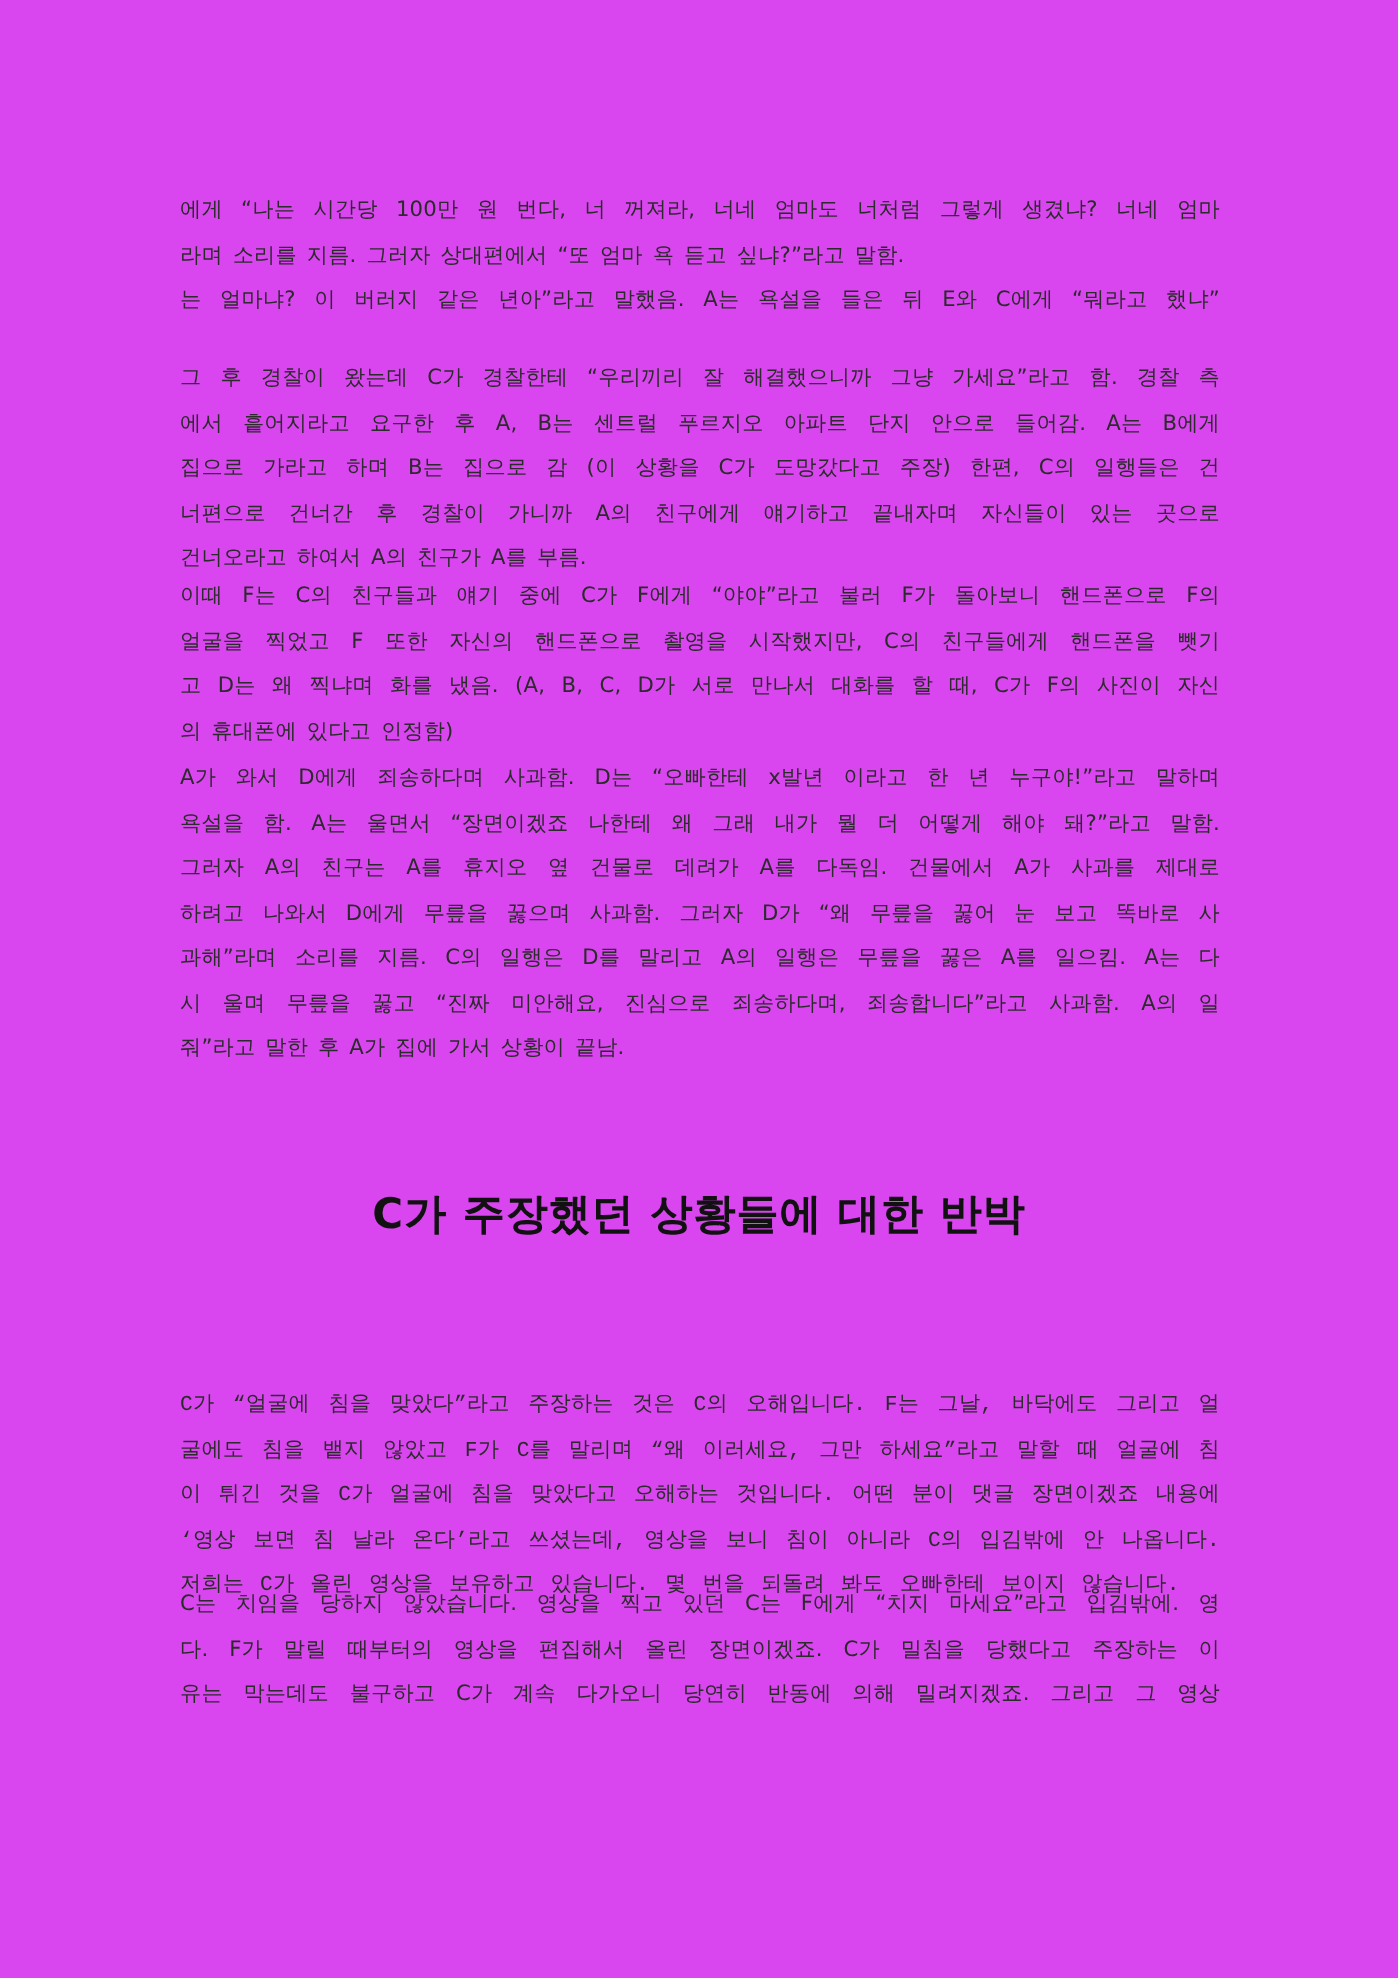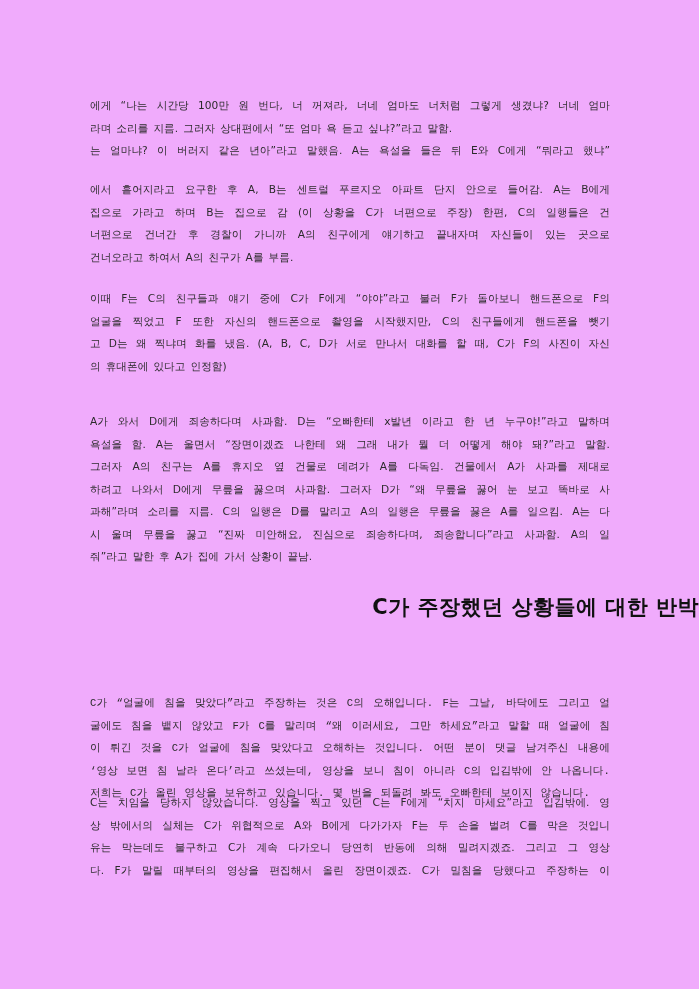--- a/index.html
+++ b/index.html
@@ -14,21 +14,21 @@
       position: relative;
       font-family: "DejaVu Sans", "Liberation Sans", sans-serif;
       color: #2a2a2a;
     }
     .page {
       position: absolute;
       left: 0;
       top: 0;
       width: 699px;
       height: 989px;
-      background: #f0abfc;
+      background: #d946ef;
     }
     .para {
       position: absolute;
       left: 90px;
       width: 520px;
       margin: 0;
       font-size: 10.6px;
       line-height: 22.5px;
       letter-spacing: 0.1px;
       word-spacing: 1.5px;
@@ -44,49 +44,50 @@
     }
     .para .line.last {
       text-align-last: left;
     }
     .heading {
       position: absolute;
       left: 0;
       width: 699px;
       top: 590px;
       margin: 0;
-      text-align: right;
+      text-align: center;
       font-family: "DejaVu Sans", "Liberation Sans", sans-serif;
       font-weight: bold;
       font-size: 21px;
       line-height: 34px;
       color: #111111;
       letter-spacing: 0.5px;
     }
     #p1 { top: 94px; }
     #p2 { top: 178px; }
     #p3 { top: 287px; }
-    #p4 { top: 378px; margin-top: 32px; }
+    #p4 { top: 378px; }
     #p5 { top: 692px; font-family: Liberation Mono, monospace; }
     #p6 { top: 791px; }
   </style>
 </head>
 <body>
 
 <div class="page">
 
   <p id="p1" class="para">
     <span class="line">에게 “나는 시간당 100만 원 번다, 너 꺼져라, 너네 엄마도 너처럼 그렇게 생겼냐? 너네 엄마</span>
     <span class="line last">라며 소리를 지름. 그러자 상대편에서 “또 엄마 욕 듣고 싶냐?”라고 말함.</span>
     <span class="line">는 얼마냐? 이 버러지 같은 년아”라고 말했음. A는 욕설을 들은 뒤 E와 C에게 “뭐라고 했냐”</span>
   </p>
 
   <p id="p2" class="para">
+    <span class="line">그 후 경찰이 왔는데 C가 경찰한테 “우리끼리 잘 해결했으니까 그냥 가세요”라고 함. 경찰 측</span>
     <span class="line">에서 흩어지라고 요구한 후 A, B는 센트럴 푸르지오 아파트 단지 안으로 들어감. A는 B에게</span>
-    <span class="line">집으로 가라고 하며 B는 집으로 감 (이 상황을 C가 너편으로 주장) 한편, C의 일행들은 건</span>
+    <span class="line">집으로 가라고 하며 B는 집으로 감 (이 상황을 C가 도망갔다고 주장) 한편, C의 일행들은 건</span>
     <span class="line">너편으로 건너간 후 경찰이 가니까 A의 친구에게 얘기하고 끝내자며 자신들이 있는 곳으로</span>
     <span class="line last">건너오라고 하여서 A의 친구가 A를 부름.</span>
   </p>
 
   <p id="p3" class="para">
     <span class="line">이때 F는 C의 친구들과 얘기 중에 C가 F에게 “야야”라고 불러 F가 돌아보니 핸드폰으로 F의</span>
     <span class="line">얼굴을 찍었고 F 또한 자신의 핸드폰으로 촬영을 시작했지만, C의 친구들에게 핸드폰을 뺏기</span>
     <span class="line">고 D는 왜 찍냐며 화를 냈음. (A, B, C, D가 서로 만나서 대화를 할 때, C가 F의 사진이 자신</span>
     <span class="line last">의 휴대폰에 있다고 인정함)</span>
   </p>
@@ -99,25 +100,24 @@
     <span class="line">과해”라며 소리를 지름. C의 일행은 D를 말리고 A의 일행은 무릎을 꿇은 A를 일으킴. A는 다</span>
     <span class="line">시 울며 무릎을 꿇고 “진짜 미안해요, 진심으로 죄송하다며, 죄송합니다”라고 사과함. A의 일</span>
     <span class="line last">줘”라고 말한 후 A가 집에 가서 상황이 끝남.</span>
   </p>
 
   <h2 class="heading">C가 주장했던 상황들에 대한 반박</h2>
 
   <p id="p5" class="para">
     <span class="line">C가 “얼굴에 침을 맞았다”라고 주장하는 것은 C의 오해입니다. F는 그날, 바닥에도 그리고 얼</span>
     <span class="line">굴에도 침을 뱉지 않았고 F가 C를 말리며 “왜 이러세요, 그만 하세요”라고 말할 때 얼굴에 침</span>
-    <span class="line">이 튀긴 것을 C가 얼굴에 침을 맞았다고 오해하는 것입니다. 어떤 분이 댓글 남겨주신 내용에</span>
+    <span class="line">이 튀긴 것을 C가 얼굴에 침을 맞았다고 오해하는 것입니다. 어떤 분이 댓글 장면이겠죠 내용에</span>
     <span class="line">‘영상 보면 침 날라 온다’라고 쓰셨는데, 영상을 보니 침이 아니라 C의 입김밖에 안 나옵니다.</span>
     <span class="line last">저희는 C가 올린 영상을 보유하고 있습니다. 몇 번을 되돌려 봐도 오빠한테 보이지 않습니다.</span>
   </p>
 
   <p id="p6" class="para">
     <span class="line">C는 치임을 당하지 않았습니다. 영상을 찍고 있던 C는 F에게 “치지 마세요”라고 입김밖에. 영</span>
-    <span class="line">상 밖에서의 실체는 C가 위협적으로 A와 B에게 다가가자 F는 두 손을 벌려 C를 막은 것입니</span>
+    <span class="line">다. F가 말릴 때부터의 영상을 편집해서 올린 장면이겠죠. C가 밀침을 당했다고 주장하는 이</span>
     <span class="line">유는 막는데도 불구하고 C가 계속 다가오니 당연히 반동에 의해 밀려지겠죠. 그리고 그 영상</span>
-    <span class="line">다. F가 말릴 때부터의 영상을 편집해서 올린 장면이겠죠. C가 밀침을 당했다고 주장하는 이</span>
   </p>
 
 </div>
 
 </body></html>

